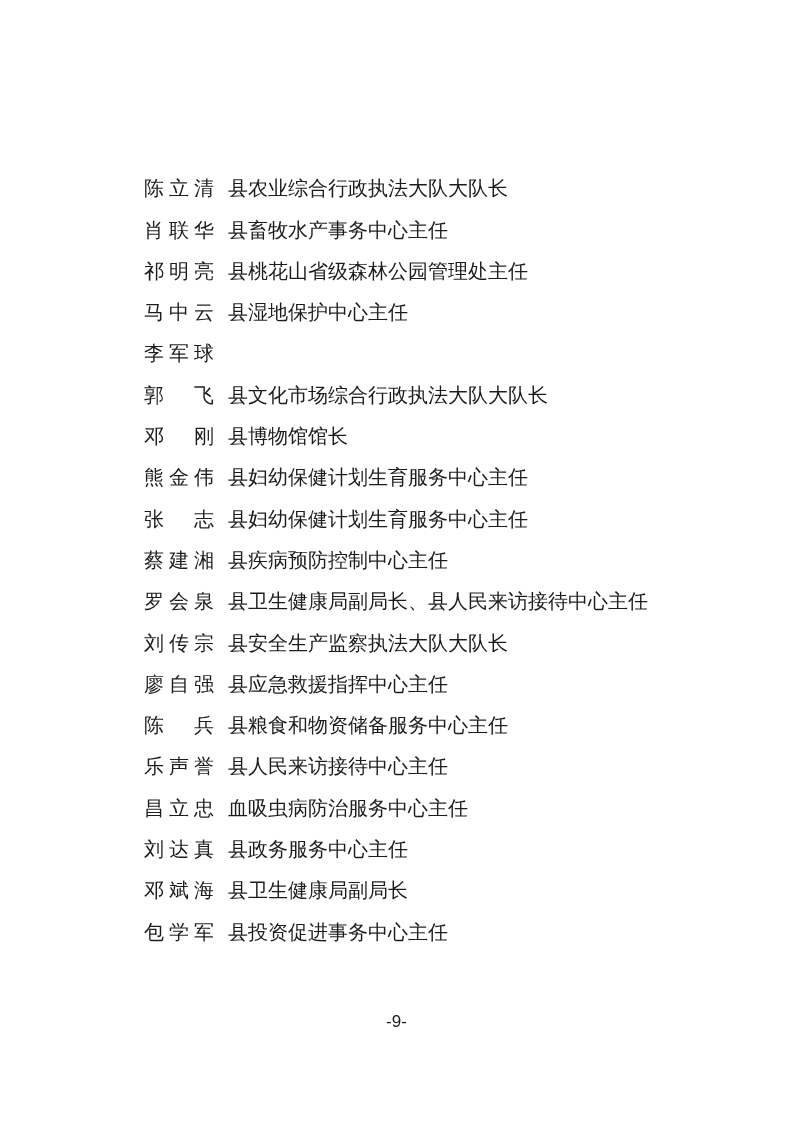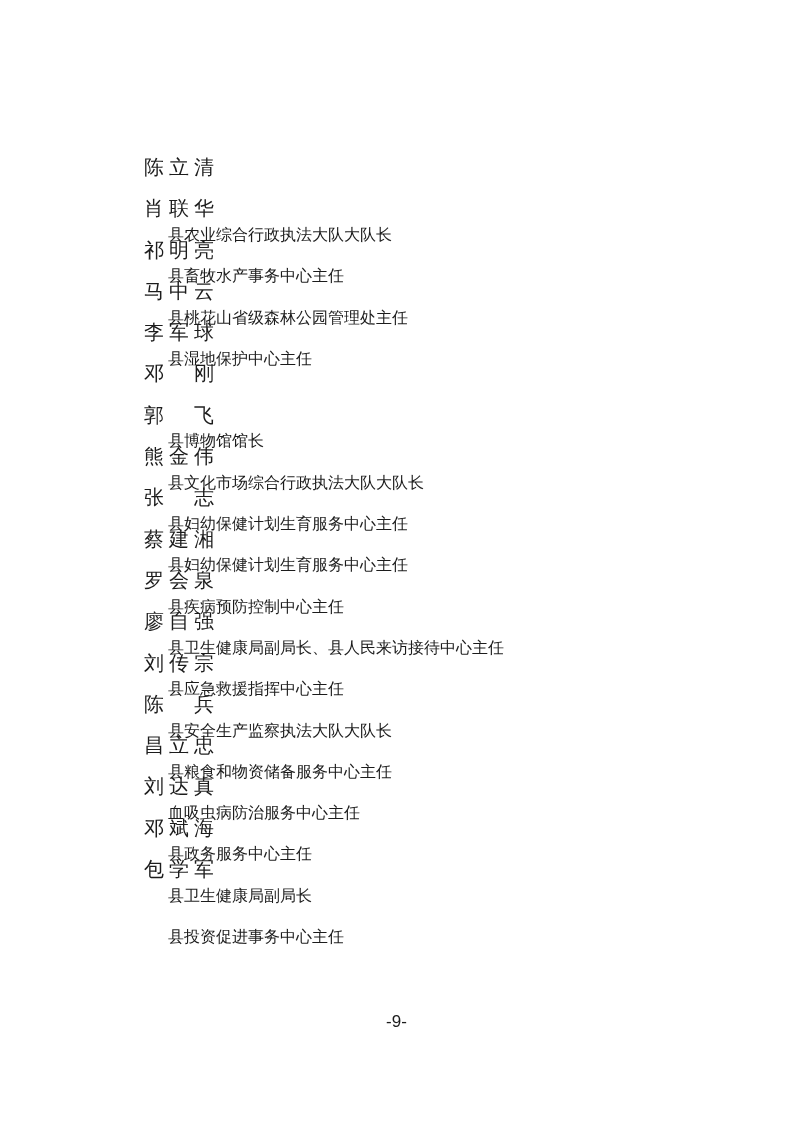--- a/index.html
+++ b/index.html
@@ -18,38 +18,37 @@
   }
   .roster {
     position: absolute;
     left: 144px;
     top: 157px;
     width: 560px;
   }
   .row {
     height: 41.3px;
     display: flex;
-    align-items: flex-start;
+    align-items: flex-end;
     white-space: nowrap;
-    flex-direction: column;
   }
   .name {
     display: inline-block;
     width: 70px;
     font-size: 20px;
     line-height: 1;
     text-align: justify;
     text-align-last: justify;
     -moz-text-align-last: justify;
     flex: 0 0 70px;
   }
   .pos {
     display: inline-block;
-    margin-left: 24px;
-    font-size: 16px;
+    margin-left: 14px;
+    font-size: 20px;
     line-height: 1;
     letter-spacing: 0;
   }
   .page-number {
     position: absolute;
     top: 1012px;
     left: 0;
     width: 100%;
     text-align: center;
     font-family: "Liberation Sans", "DejaVu Sans", sans-serif;
@@ -75,54 +74,58 @@
         <span class="pos">县桃花山省级森林公园管理处主任</span>
       </div>
       <div class="row">
         <span class="name">马中云</span>
         <span class="pos">县湿地保护中心主任</span>
       </div>
       <div class="row">
         <span class="name">李军球</span>
       </div>
       <div class="row">
+        <span class="name">郭飞</span>
+        <span class="pos">县文化市场综合行政执法大队大队长</span>
+      </div>
+      <div class="row">
         <span class="name">邓刚</span>
         <span class="pos">县博物馆馆长</span>
-      </div>
-      <div class="row">
-        <span class="name">郭飞</span>
-        <span class="pos">县文化市场综合行政执法大队大队长</span>
       </div>
       <div class="row">
         <span class="name">熊金伟</span>
         <span class="pos">县妇幼保健计划生育服务中心主任</span>
       </div>
       <div class="row">
         <span class="name">张志</span>
         <span class="pos">县妇幼保健计划生育服务中心主任</span>
       </div>
       <div class="row">
         <span class="name">蔡建湘</span>
         <span class="pos">县疾病预防控制中心主任</span>
       </div>
       <div class="row">
         <span class="name">罗会泉</span>
         <span class="pos">县卫生健康局副局长、县人民来访接待中心主任</span>
       </div>
       <div class="row">
+        <span class="name">刘传宗</span>
+        <span class="pos">县安全生产监察执法大队大队长</span>
+      </div>
+      <div class="row">
         <span class="name">廖自强</span>
         <span class="pos">县应急救援指挥中心主任</span>
       </div>
       <div class="row">
-        <span class="name">刘传宗</span>
-        <span class="pos">县安全生产监察执法大队大队长</span>
+        <span class="name">陈兵</span>
+        <span class="pos">县粮食和物资储备服务中心主任</span>
       </div>
       <div class="row">
-        <span class="name">陈兵</span>
-        <span class="pos">县粮食和物资储备服务中心主任</span>
+        <span class="name">乐声誉</span>
+        <span class="pos">县人民来访接待中心主任</span>
       </div>
       <div class="row">
         <span class="name">昌立忠</span>
         <span class="pos">血吸虫病防治服务中心主任</span>
       </div>
       <div class="row">
         <span class="name">刘达真</span>
         <span class="pos">县政务服务中心主任</span>
       </div>
       <div class="row">

